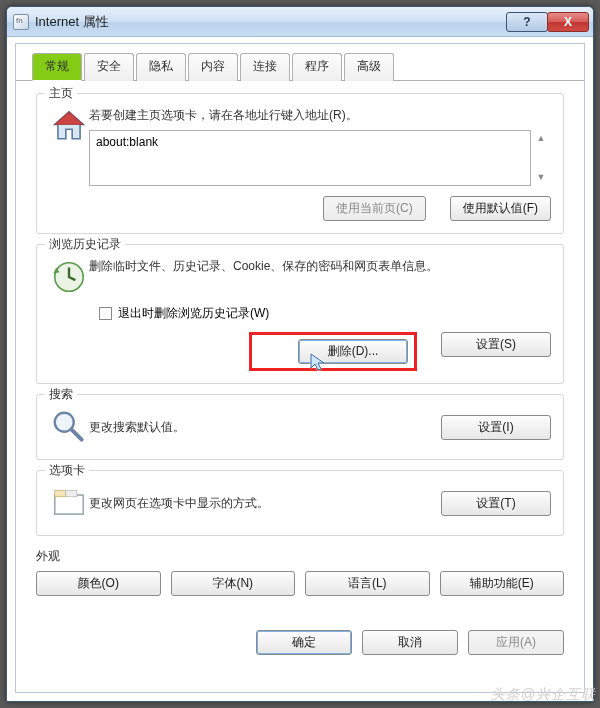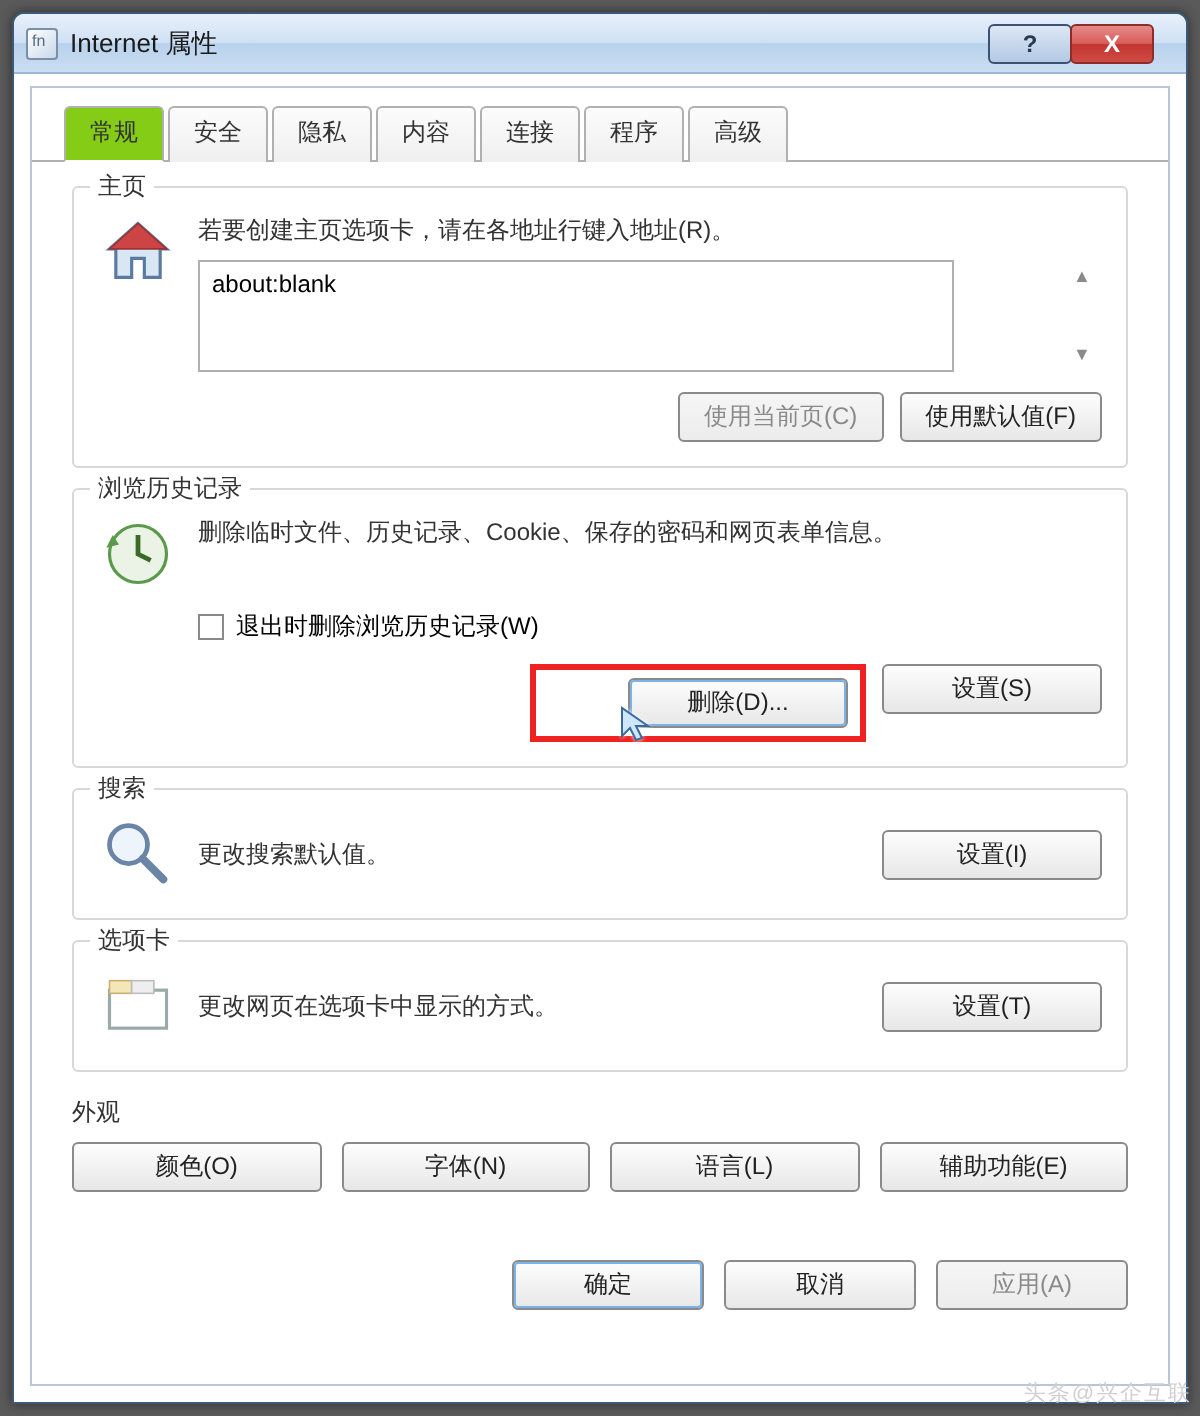--- a/index.html
+++ b/index.html
@@ -1,20 +1,20 @@
 <!DOCTYPE html>
 <html><head>
 <meta charset="utf-8">
 <style>
 * { box-sizing: border-box; margin: 0; padding: 0; font-family: "Microsoft YaHei", Tahoma, sans-serif; font-size: 12px; }
 body { background: #5a5a5a; width: 600px; height: 708px; overflow: hidden; position: relative; }
 
 .window { position: absolute; left: 6px; top: 6px; width: 588px; height: 696px; background: #fff; border: 1px solid #3c5a78; border-radius: 6px 6px 0 0; box-shadow: 0 0 6px rgba(0,0,0,.5); }
 
-.titlebar { height: 30px; background: linear-gradient(to bottom,#e8f1fb 0%,#cfe0f4 50%,#b8d1ec 51%,#cbdef2 100%); border-radius: 5px 5px 0 0; display:flex; align-items:center; padding:0 16px 0 6px; border-bottom:1px solid #9db8d6; }
+.titlebar { height: 30px; background: linear-gradient(to bottom,#e8f1fb 0%,#cfe0f4 50%,#b8d1ec 51%,#cbdef2 100%); border-radius: 5px 5px 0 0; display:flex; align-items:center; padding:0 4px 0 6px; border-bottom:1px solid #9db8d6; }
 .titlebar .sysicon { width: 16px; height: 16px; background: linear-gradient(135deg,#fff,#c9d8ea); border:1px solid #7a8fa8; border-radius:2px; margin-right:6px; position:relative; }
 .titlebar .sysicon::after { content:"fn"; position:absolute; font-size:8px; color:#5a6b80; left:2px; top:1px; }
 .titlebar .title { flex:1; color:#1a1a1a; font-size:13px; }
 .winbtns { display:flex; gap:0; }
 .winbtn { height:20px; border:1px solid #3b5271; background:linear-gradient(#dce7f5,#b3c9e4); border-radius:3px; display:flex; align-items:center; justify-content:center; margin-left:-1px; }
 .winbtn.help, .winbtn.close { width:42px; }
 .winbtn.close { background:linear-gradient(#e78b89 0%,#d65c58 49%,#c23530 50%,#cf4b45 100%); border-color:#8e2c28; }
 .winbtn span { color:#2a3a52; font-size:12px; font-weight:bold; }
 .winbtn.close span { color:#fff; }
 
@@ -22,47 +22,47 @@
 
 .tabs { display:flex; padding:8px 10px 0 16px; border-bottom:1px solid #b0b0b0; background:#fff; }
 .tab { padding:4px 12px 4px; border:1px solid #b0b0b0; border-bottom:none; margin-right:2px; background:linear-gradient(#fcfcfc,#efefef); border-radius:3px 3px 0 0; position:relative; top:1px; color:#333; cursor:default; }
 .tab.active { background:#84cc16; border-bottom:1px solid #fff; top:1px; z-index:2; font-weight:normal; padding-bottom:5px; }
 
 .tabcontent { padding:12px 20px 14px 20px; }
 
 .group { border:1px solid #d8d8d8; border-radius:3px; margin-bottom:10px; position:relative; padding:12px 12px 12px 12px; }
 .group.noline { border:none; padding:2px 0 6px 0; margin-bottom:4px; }
 .group .legend { position:absolute; top:-9px; left:8px; background:#fff; padding:0 4px; color:#333; font-size:12px; }
-.row { display:flex; align-items:flex-start; gap:10px; }
+.row { display:flex; align-items:flex-start; }
 
 .iconbox { width:40px; height:40px; flex-shrink:0; display:flex; align-items:center; justify-content:center; }
 .home-icon svg, .clock-icon svg, .mag-icon svg, .tabs-icon svg { width:38px; height:38px; }
 
 .desc { color:#333; line-height:1.5; flex:1; }
 
-textarea.homepages { width: 378px; height: 56px; border:1px solid #b0b0b0; padding:4px 6px; font-size:12px; resize:none; margin-top:6px; display:block; }
-
-.btnrow { display:flex; justify-content:flex-end; gap:8px; margin-top:10px; flex-wrap:wrap; }
+textarea.homepages { width: 442px; height: 56px; border:1px solid #b0b0b0; padding:4px 6px; font-size:12px; resize:none; margin-top:6px; display:block; }
+
+.btnrow { display:flex; justify-content:flex-end; gap:24px; margin-top:10px; flex-wrap:wrap; }
 .btn { min-width:96px; height:25px; padding:0 12px; border:1px solid #8a8a8a; border-radius:3px; background:linear-gradient(#fdfdfd,#e7e7e7); color:#222; cursor:default; text-align:center; line-height:23px; display:inline-block; }
 .btn.default { box-shadow: inset 0 0 0 1px #7bb2e8; margin-left: 40px; }
 .btn.disabled { color:#8a8a8a; background:linear-gradient(#f5f5f5,#ececec); }
 
 .checkbox-wrap { display:flex; align-items:center; gap:6px; margin:8px 0 10px 50px; }
 .checkbox { width:13px; height:13px; border:1px solid #8a8a8a; background:#fff; }
 
 .highlight-box { border:3px solid #e22; padding:4px 6px; display:inline-block; }
 .cursor-arrow { position:absolute; width:20px; height:20px; pointer-events:none; }
 .cursor-arrow svg { width:20px; height:20px; filter: drop-shadow(0 0 1px #fff); }
 
 .fourbtns { display:flex; gap:10px; margin-top:6px; }
 .fourbtns .btn { flex:1; min-width:0; }
 
 .bottom-buttons { display:flex; justify-content:flex-end; gap:10px; padding:10px 20px 0 0; }
 
-.watermark { position:absolute; right:4px; bottom:4px; color:#d0d0d0; font-size:11px; letter-spacing:1px; }
+.watermark { position:absolute; right:4px; bottom:4px; color:#d0d0d0; font-size:14px; letter-spacing:1px;font-style:italic; }
 .scrollbar-hint { position:absolute; right:2px; top:2px; bottom:2px; width:16px; display:flex; flex-direction:column; justify-content:space-between; align-items:center; }
 .scrollbar-hint span { color:#8a8a8a; font-size:9px; }
 </style>
 </head>
 <body>
 
 <div class="window">
 
   <div class="titlebar">
     <div class="sysicon"></div>

